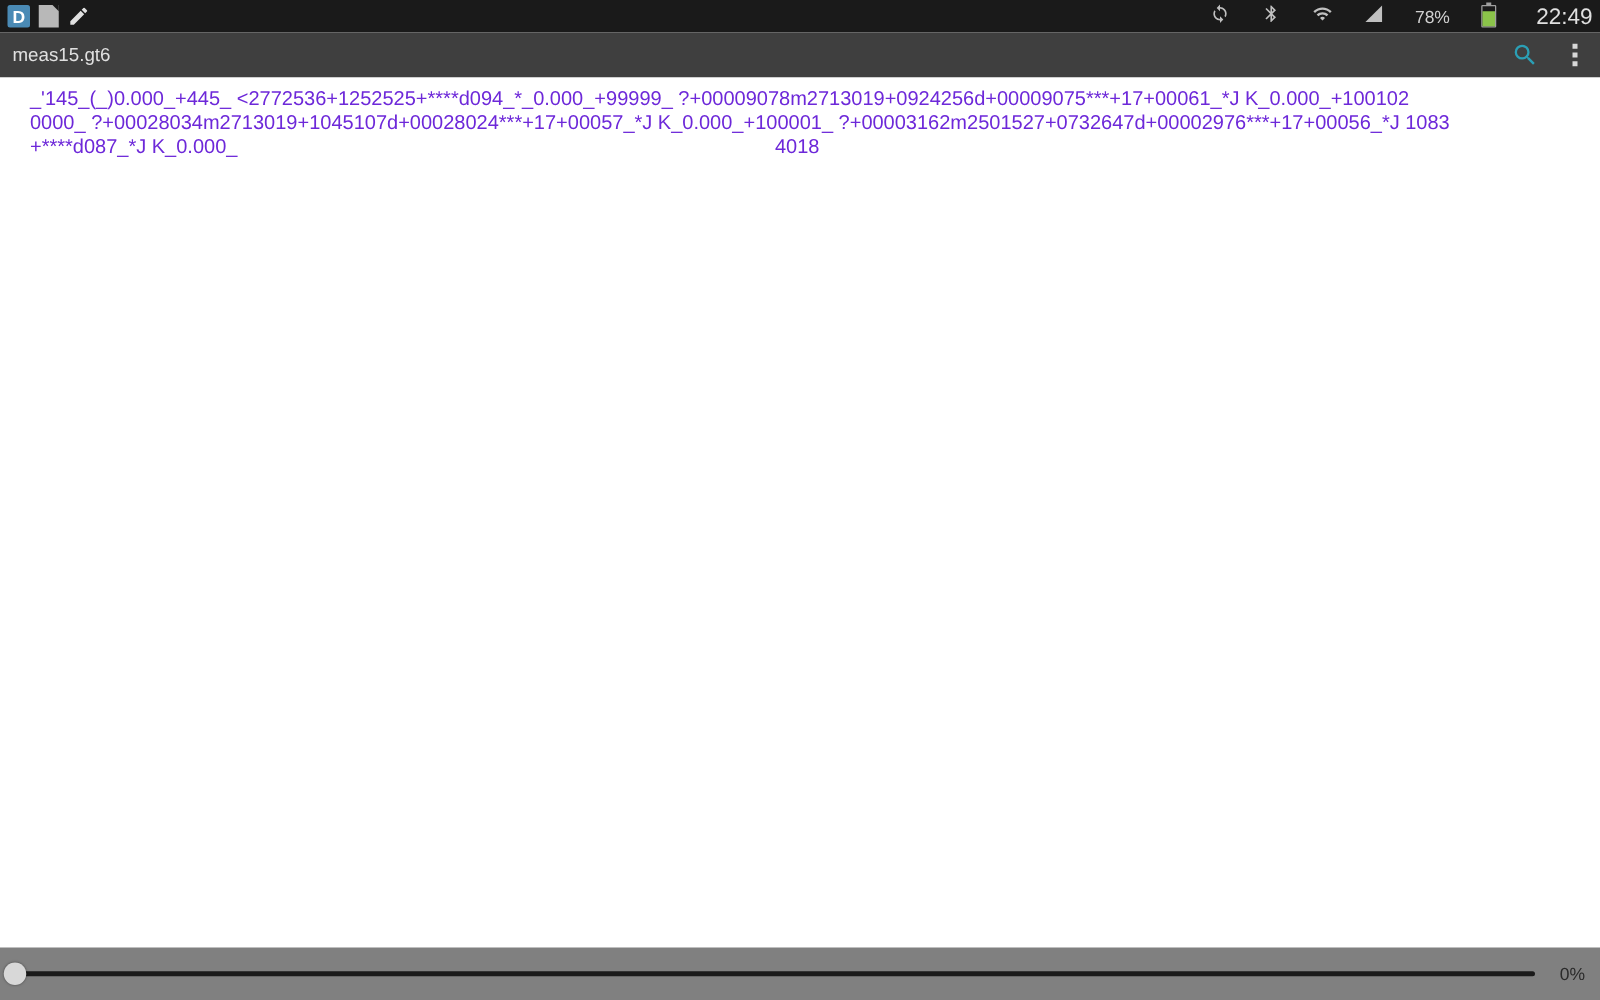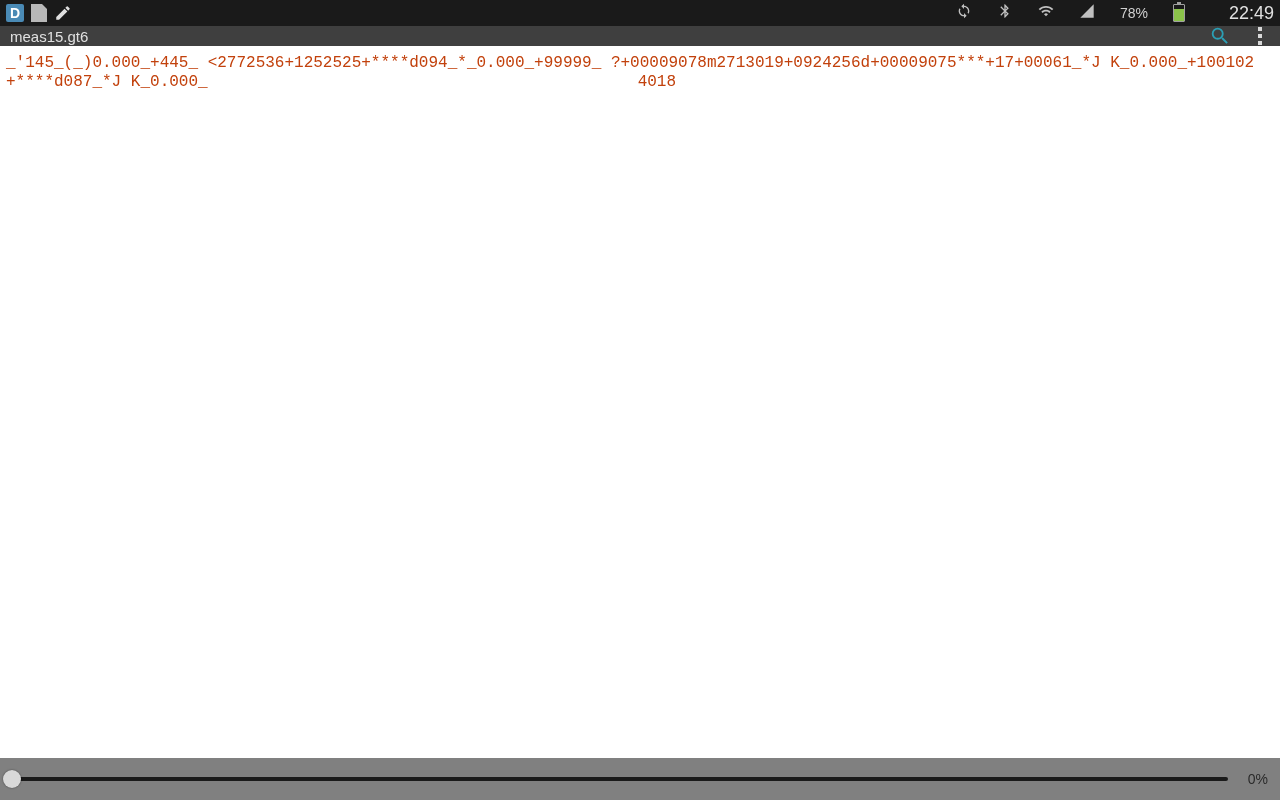--- a/index.html
+++ b/index.html
@@ -41,25 +41,25 @@
       display: inline-block; border-radius: 1px;
     }
     .battery-icon::before {
       content: ""; position: absolute; left: 3px; top: -3px; width: 4px; height: 2px;
       background: #a0a0a0;
     }
     .battery-icon::after {
       content: ""; position: absolute; left: 0; bottom: 0; width: 100%; height: 78%;
       background: #8bc34a;
     }
-    .clock { font-size: 18px; color: #e0e0e0; margin-left: 19px; }
+    .clock { font-size: 18px; color: #e0e0e0; margin-left: 7px; }
 
     
     .action-bar {
-      height: 20px;
+      height: 36px;
       background: #3f3f3f;
       display: flex;
       align-items: center;
       padding: 0 10px;
       color: #e0e0e0;
       font-size: 15px;
     }
     .action-title { flex: 0 0 auto; }
     .action-spacer { flex: 1; }
     .action-search {
@@ -71,25 +71,25 @@
       width: 20px; display: inline-flex; flex-direction: column; align-items: center; gap: 3px;
     }
     .action-overflow span {
       width: 4px; height: 4px; background: #d8d8d8; border-radius: 0;
     }
 
     
     .content {
       flex: 1;
       background: #ffffff;
-      padding: 8px 6px;
-      font-family: Liberation Mono, monospace;
+      padding: 8px 24px;
+      font-family: Liberation Sans, sans-serif;
       font-size: 16px;
       line-height: 1.2;
-      color: #c2410c;
+      color: #6d28d9;
       overflow: hidden;
       word-break: break-all;
     }
     .content .line { white-space: pre-wrap; }
     .content .trailing { display: inline-block; width: 100%; }
     .content .trail-right { display: inline-block; margin-left: 430px; }
 
     
     .bottom-bar {
       height: 42px;
@@ -177,20 +177,21 @@
   </span>
   <span class="action-overflow">
     <span></span>
       <span></span>
       <span></span>
   </span>
 </div>
 
 <div class="content">
   <div class="line">_'145_(_)0.000_+445_ &lt;2772536+1252525+****d094_*_0.000_+99999_ ?+00009078m2713019+0924256d+00009075***+17+00061_*J K_0.000_+100102</div>
+  <div class="line">0000_ ?+00028034m2713019+1045107d+00028024***+17+00057_*J K_0.000_+100001_ ?+00003162m2501527+0732647d+00002976***+17+00056_*J 1083</div>
   <div class="trailing">
     <span>+****d087_*J K_0.000_</span><span class="trail-right">4018</span>
   </div>
 </div>
 
 <div class="bottom-bar">
   <div class="slider-track">
     <div class="slider-thumb"></div>
   </div>
   <div class="progress-pct">0%</div>

